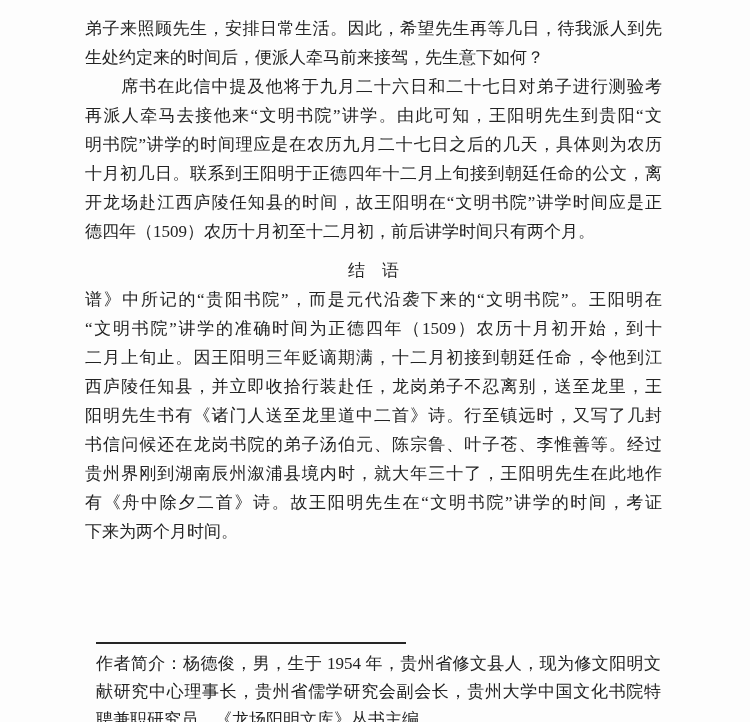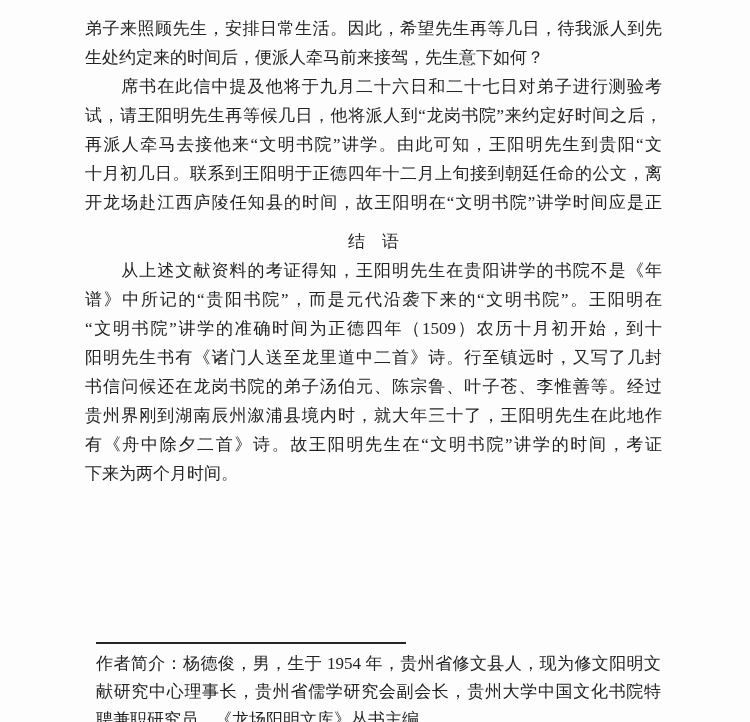--- a/index.html
+++ b/index.html
@@ -78,32 +78,34 @@
 
   <div id="body-text">
 
     <div>
       <div class="ln">弟子来照顾先生，安排日常生活。因此，希望先生再等几日，待我派人到先</div>
       <div class="ln last">生处约定来的时间后，便派人牵马前来接驾，先生意下如何？</div>
     </div>
 
     <div>
       <div class="ln">　　席书在此信中提及他将于九月二十六日和二十七日对弟子进行测验考</div>
-      <div class="ln">试，请王阳明先生再等候几日，他将派人到“龙岗书院”来约定好时间之后，</div>
       <div class="ln">再派人牵马去接他来“文明书院”讲学。由此可知，王阳明先生到贵阳“文</div>
+      <div class="ln">明书院”讲学的时间理应是在农历九月二十七日之后的几天，具体则为农历</div>
       <div class="ln">十月初几日。联系到王阳明于正德四年十二月上旬接到朝廷任命的公文，离</div>
       <div class="ln">开龙场赴江西庐陵任知县的时间，故王阳明在“文明书院”讲学时间应是正</div>
+      <div class="ln last">德四年（1509）农历十月初至十二月初，前后讲学时间只有两个月。</div>
     </div>
 
     <div class="section-heading">结　语</div>
 
     <div>
-      <div class="ln">　　从上述文献资料的考证得知，王阳明先生在贵阳讲学的书院不是《年</div>
       <div class="ln">谱》中所记的“贵阳书院”，而是元代沿袭下来的“文明书院”。王阳明在</div>
       <div class="ln">“文明书院”讲学的准确时间为正德四年（1509）农历十月初开始，到十</div>
+      <div class="ln">二月上旬止。因王阳明三年贬谪期满，十二月初接到朝廷任命，令他到江</div>
+      <div class="ln">西庐陵任知县，并立即收拾行装赴任，龙岗弟子不忍离别，送至龙里，王</div>
       <div class="ln">阳明先生书有《诸门人送至龙里道中二首》诗。行至镇远时，又写了几封</div>
       <div class="ln">书信问候还在龙岗书院的弟子汤伯元、陈宗鲁、叶子苍、李惟善等。经过</div>
       <div class="ln">贵州界刚到湖南辰州溆浦县境内时，就大年三十了，王阳明先生在此地作</div>
       <div class="ln">有《舟中除夕二首》诗。故王阳明先生在“文明书院”讲学的时间，考证</div>
       <div class="ln last">下来为两个月时间。</div>
     </div>
 
   </div>
 
   <div id="footnote">

